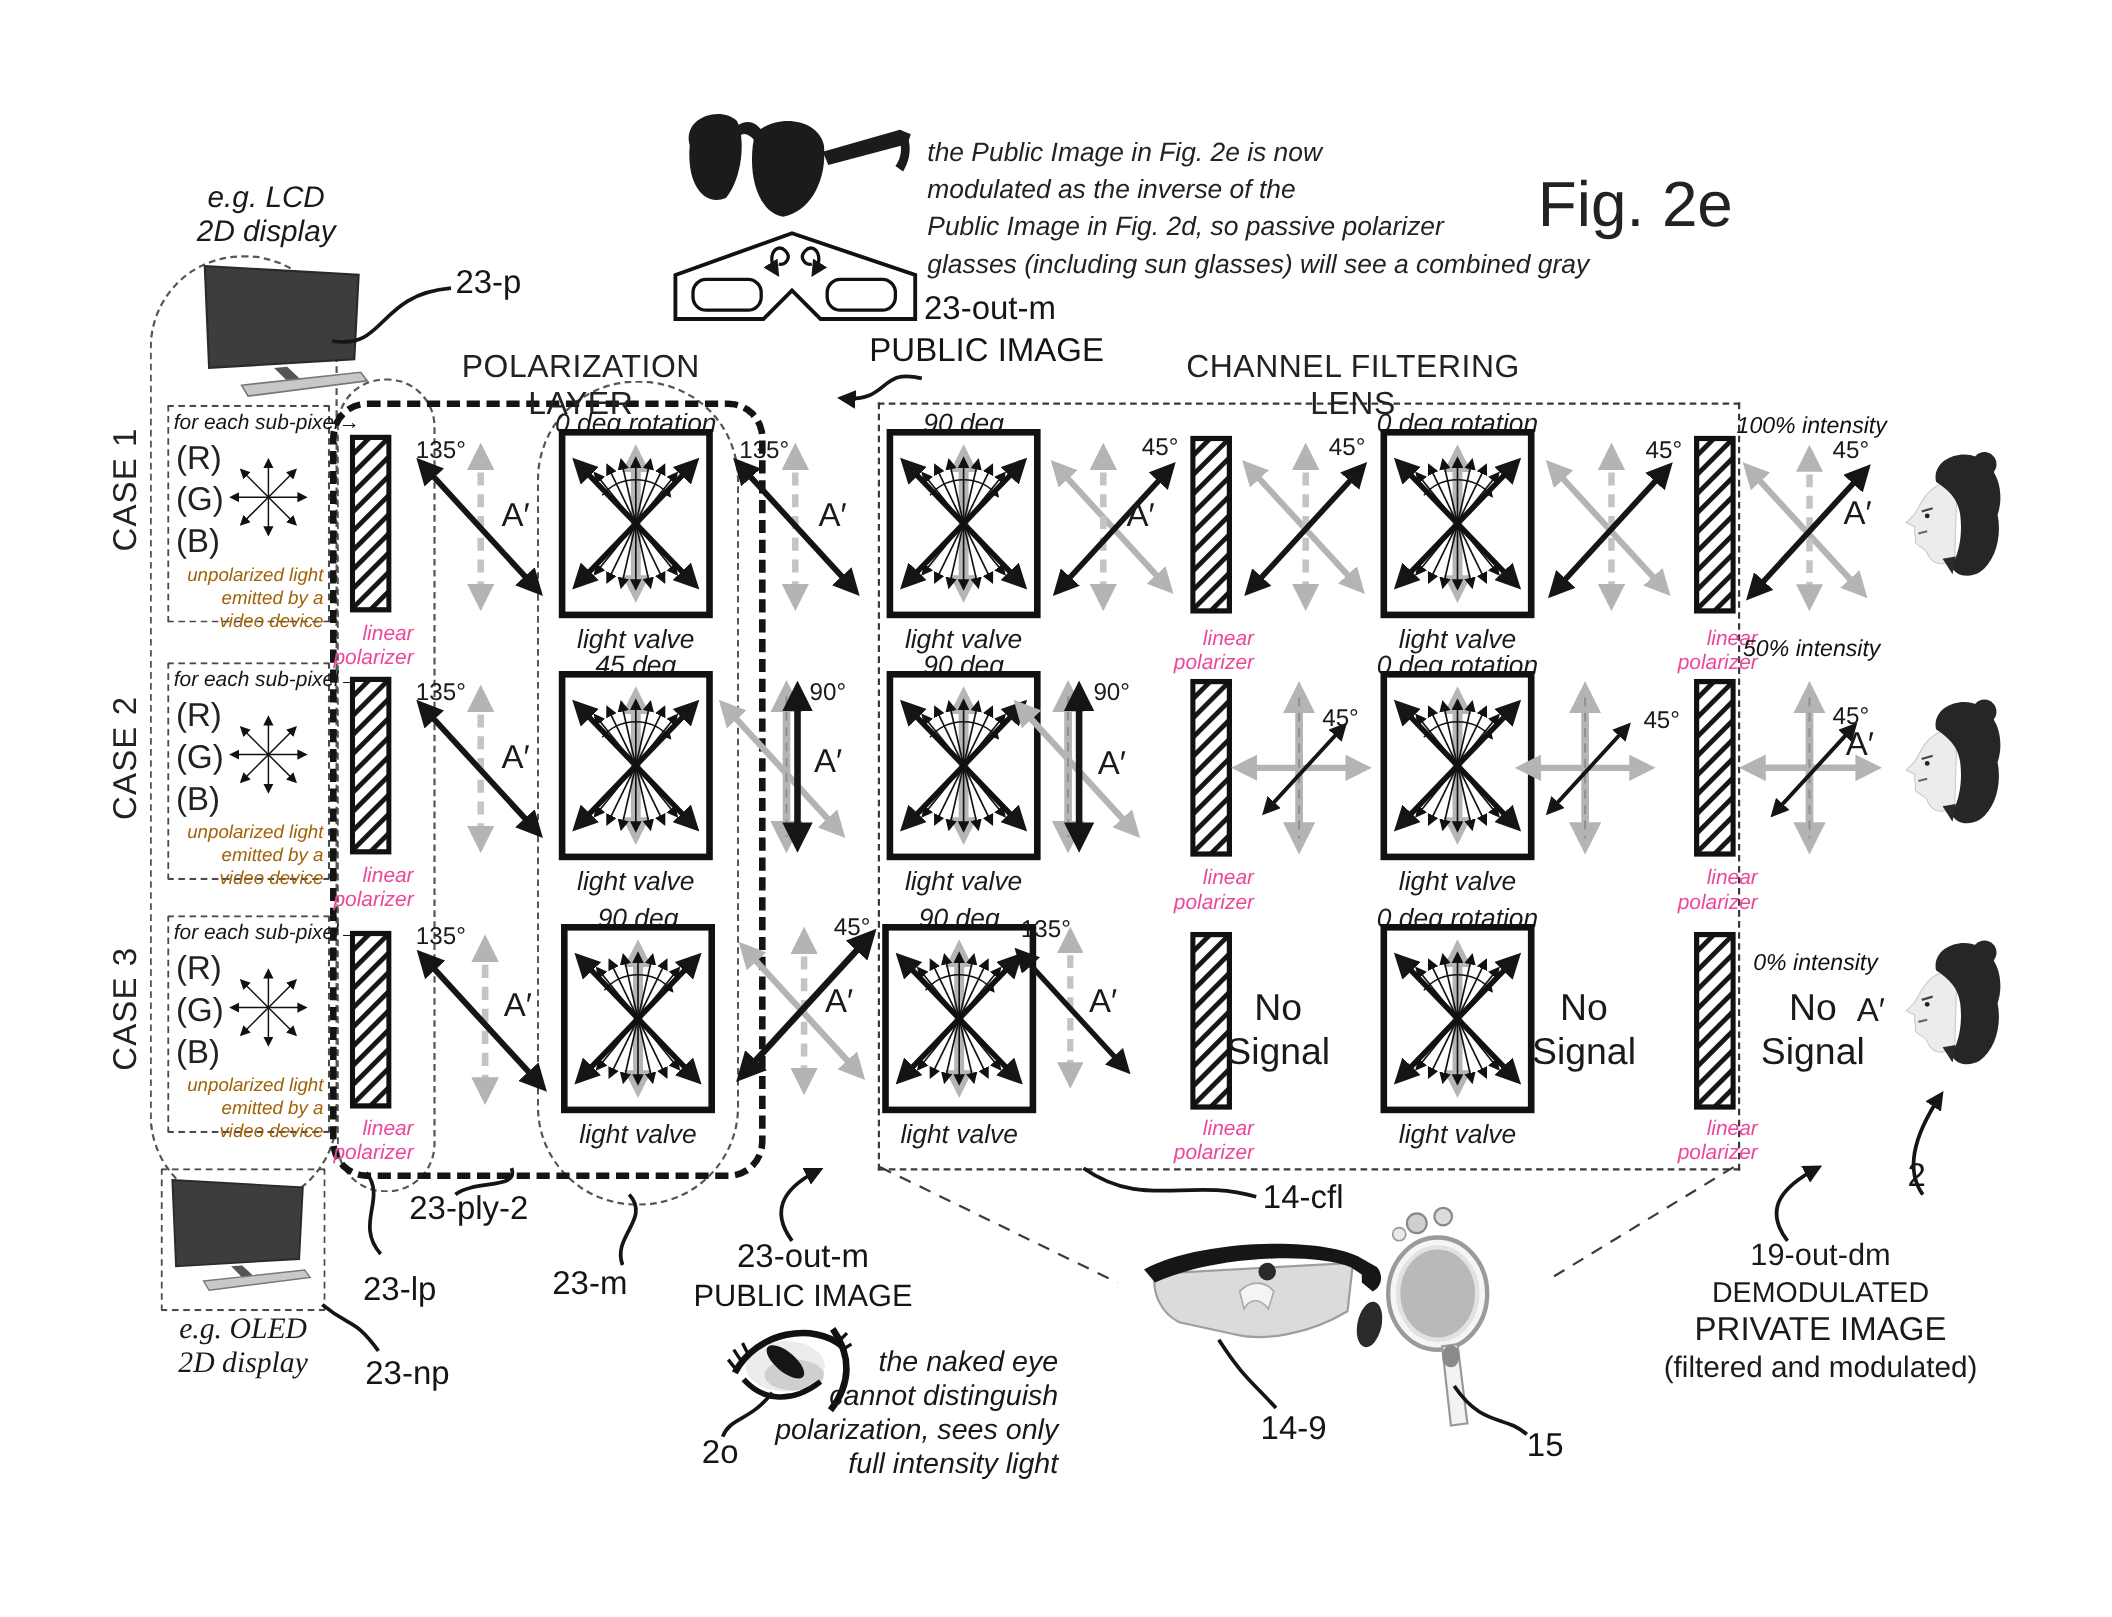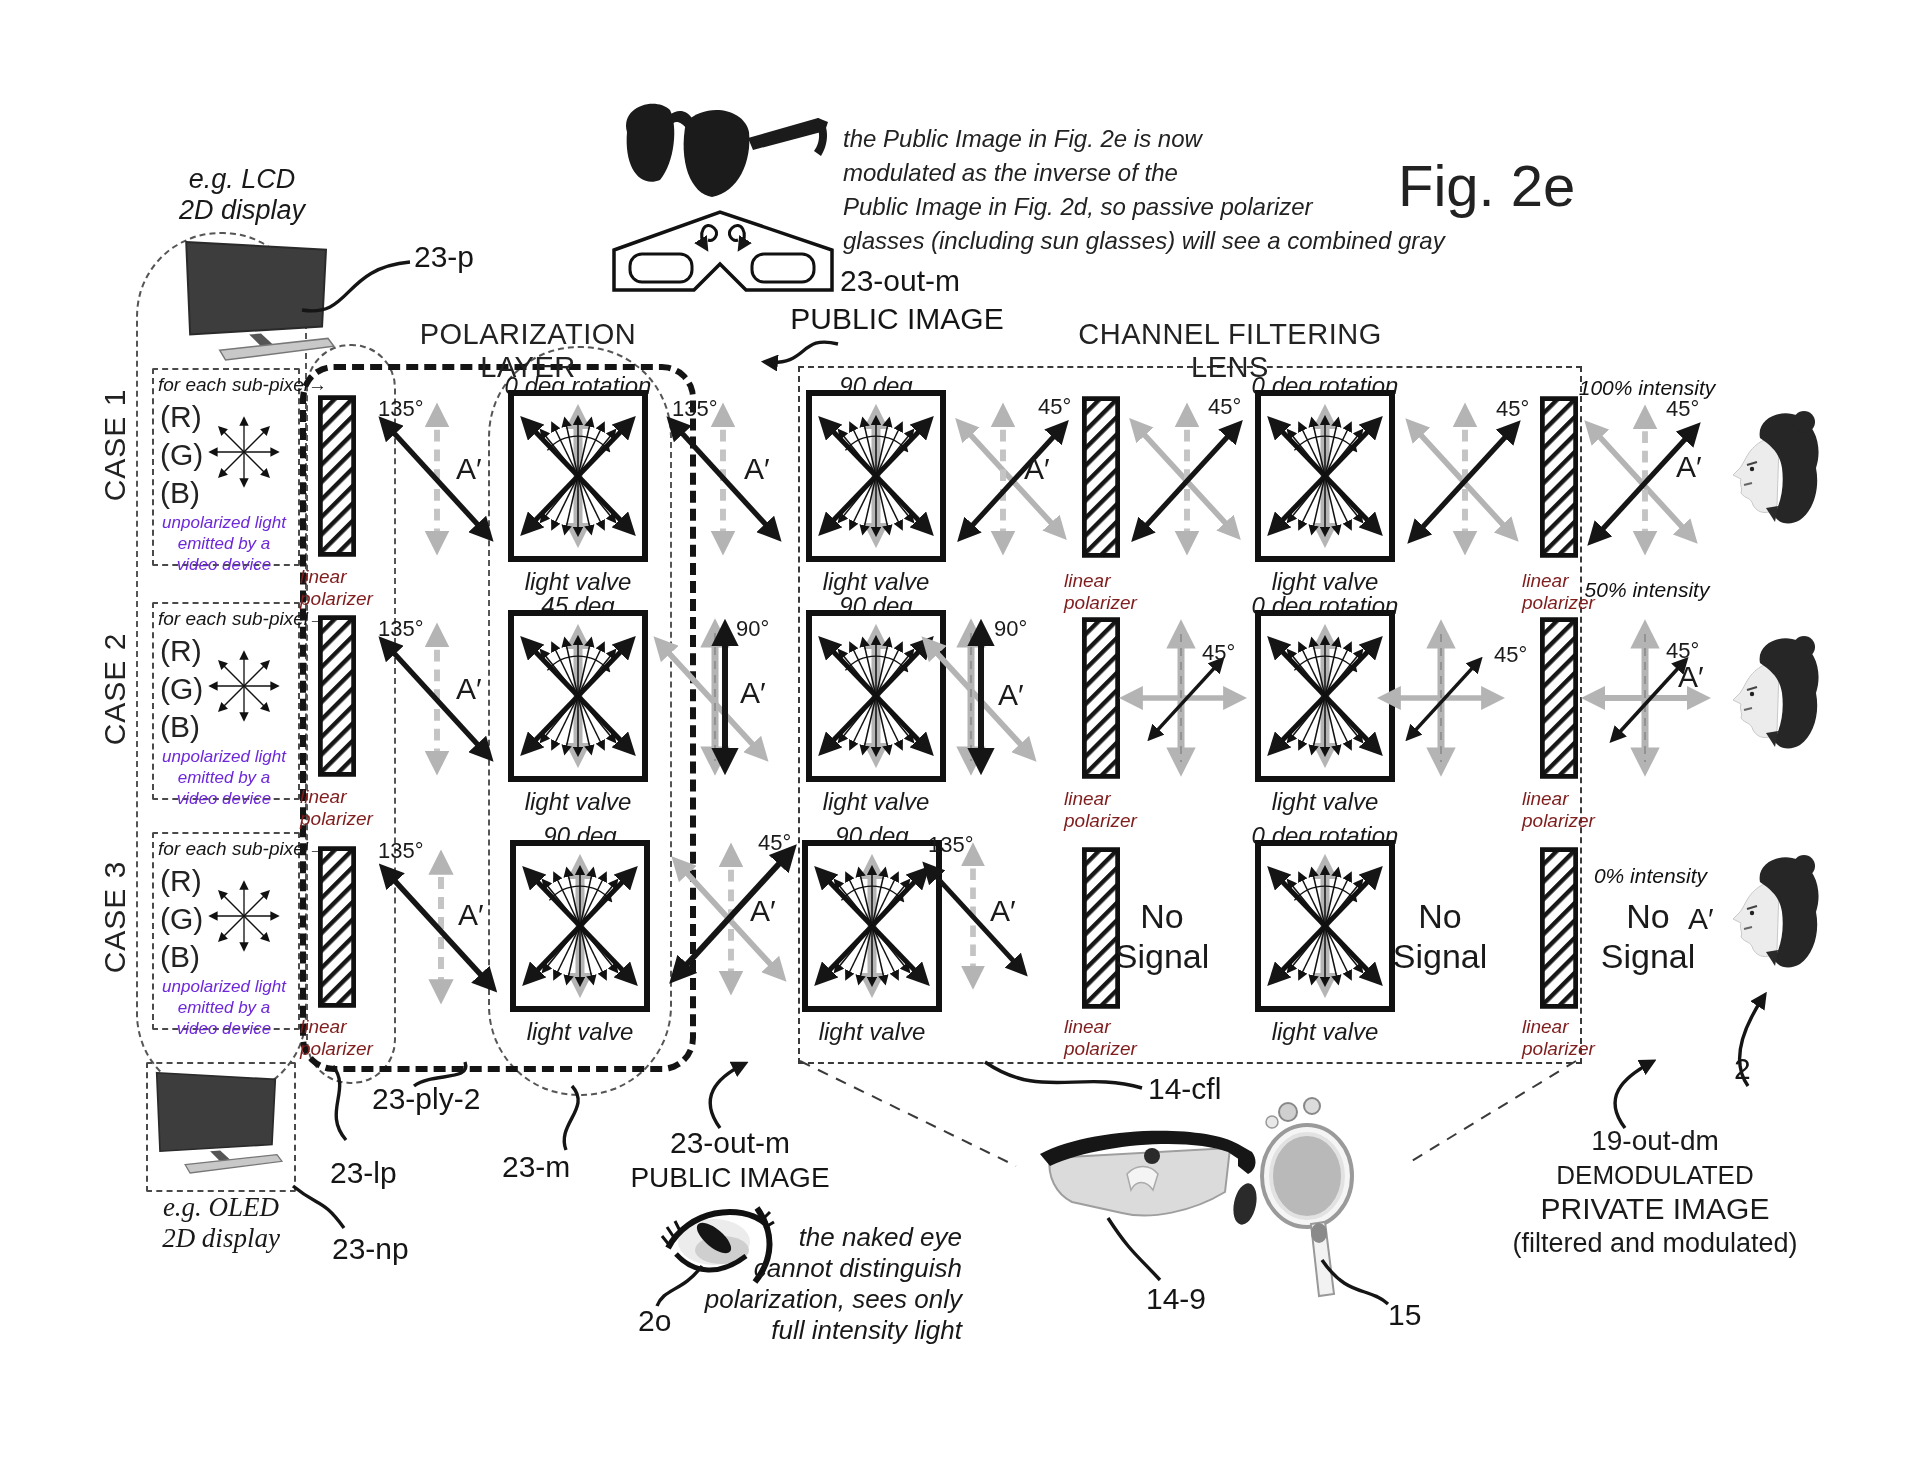--- a/index.html
+++ b/index.html
@@ -9,27 +9,27 @@
   .ctr{text-align:center;}
   .rt{text-align:right;}
   .ann{font-size:24px;font-style:italic;line-height:34px;color:#222;}
   .ann2{font-size:26px;font-style:italic;line-height:31px;color:#181818;}
   .hdr{font-size:29px;letter-spacing:.5px;color:#222;}
   .figttl{font-size:58px;color:#222;}
   .ref{font-size:30px;color:#151515;}
   .ang{font-size:22px;color:#1a1a1a;}
   .ap{font-size:30px;color:#1a1a1a;}
   .vt{font-size:24px;font-style:italic;color:#1a1a1a;}
-  .plbl{font-size:19px;font-style:italic;line-height:22px;text-align:left;color:#7f1d1d;}
+  .plbl{font-size:19px;font-style:italic;line-height:22px;text-align:right;color:#ec4899;}
   .nosig{font-size:34px;line-height:40px;text-align:center;color:#1a1a1a;}
   .inten{font-size:21px;font-style:italic;color:#111;}
   .cap{font-size:27px;font-style:italic;line-height:31px;text-align:center;color:#191919;}
   .rgb{font-size:30px;color:#222;line-height:38px;}
   .sub{font-size:19px;font-style:italic;color:#161616;}
-  .note{font-size:17px;font-style:italic;line-height:21px;text-align:center;color:#6d28d9;}
+  .note{font-size:17px;font-style:italic;line-height:21px;text-align:right;color:#a16207;}
   .casename{font-size:30px;letter-spacing:1px;color:#222;}
   .dashbox{border:2px dashed #4a4a4a;border-radius:2px;}
   .dashpill{border:2px dashed #555;}
   .boldbox{border:6px dashed #141414;border-radius:34px;}
   .cflbox{border:2px dashed #3a3a3a;}
   svg.icon{display:block;overflow:visible;}
 </style>
 </head>
 <body>
 

